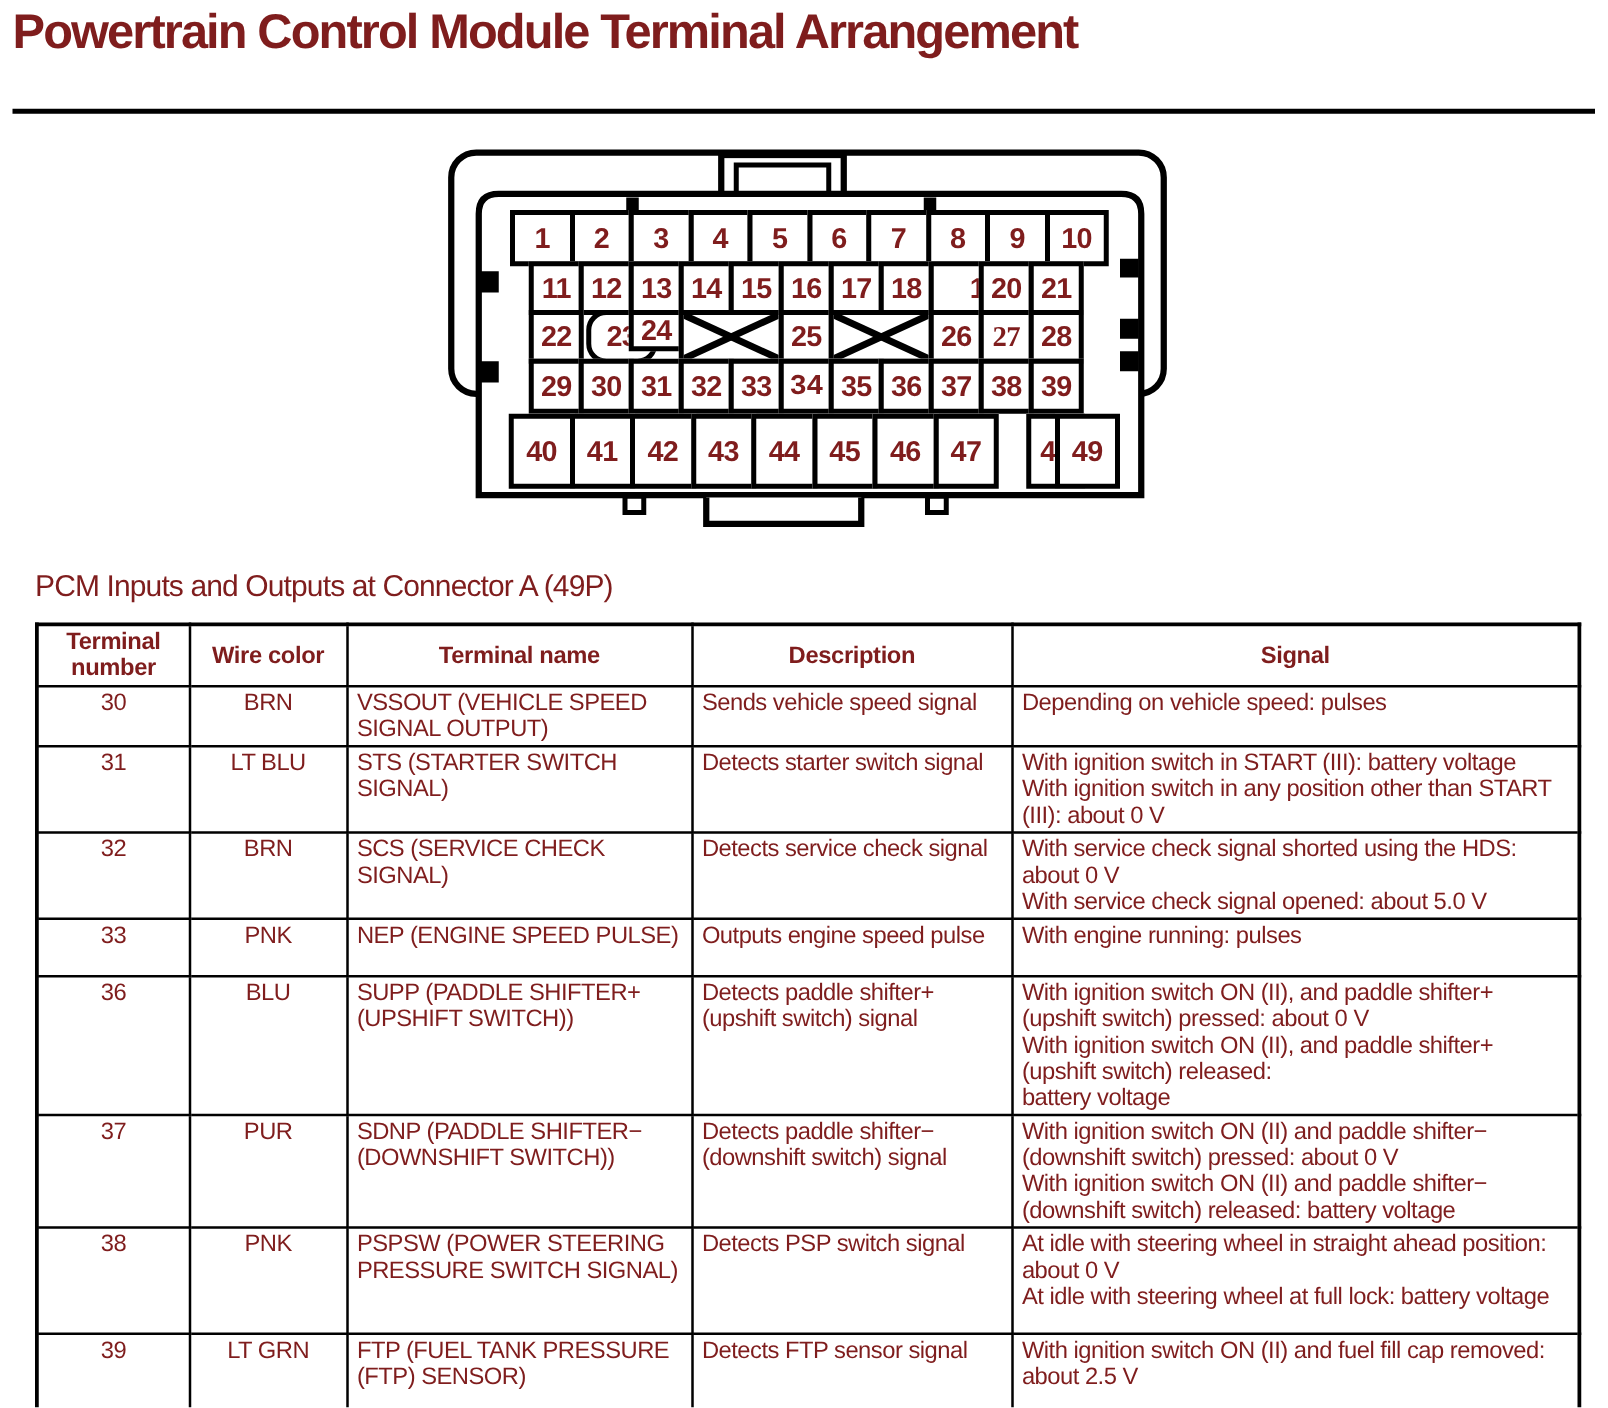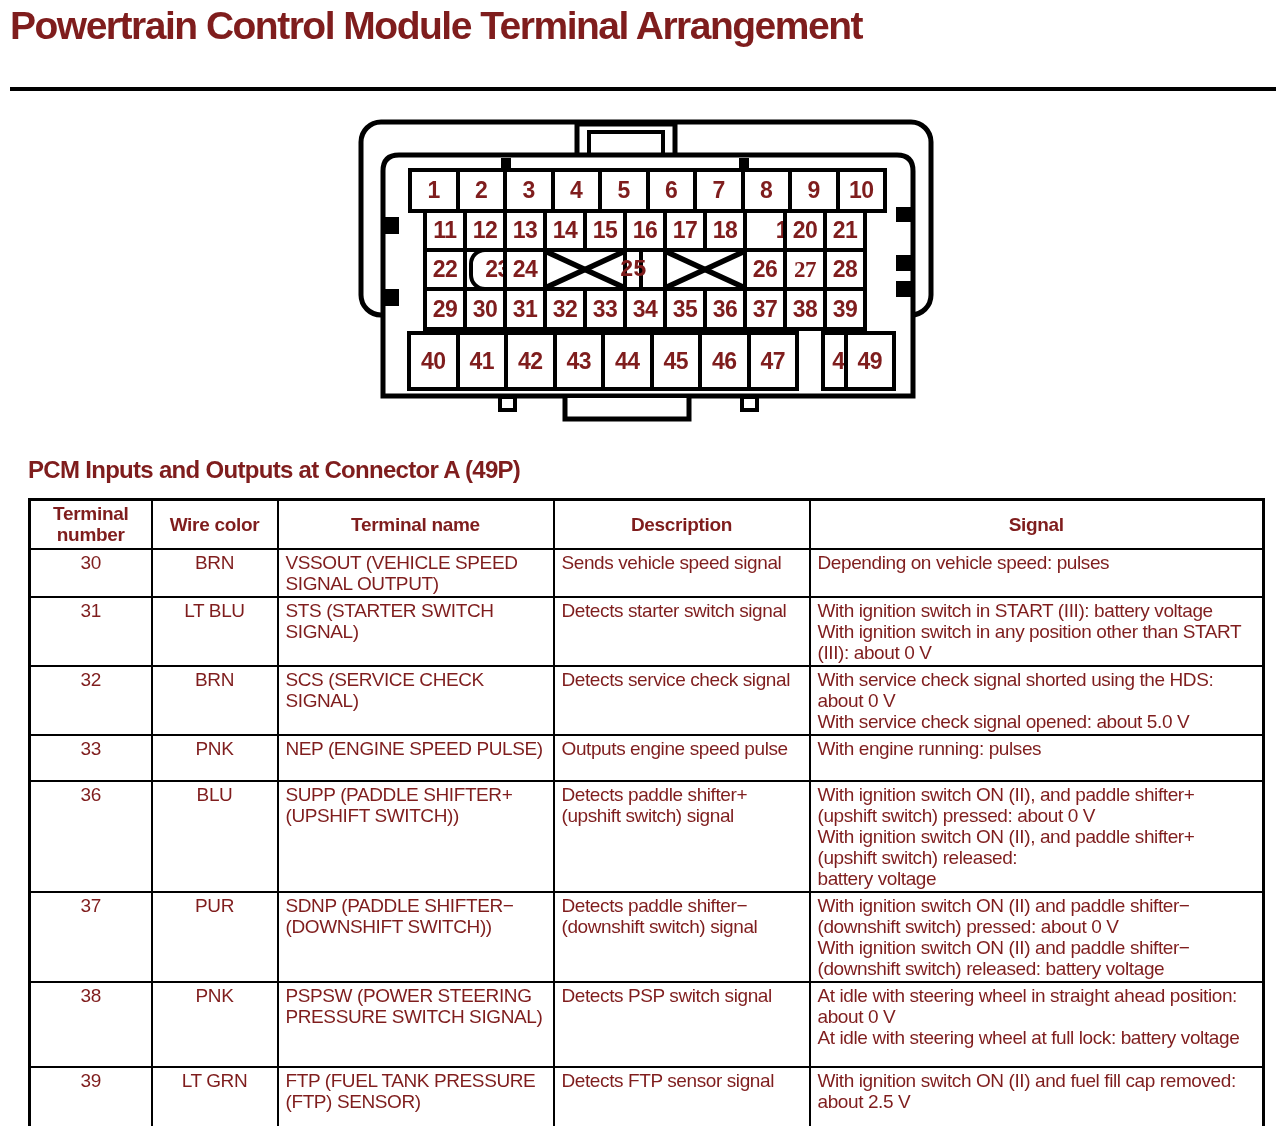--- a/index.html
+++ b/index.html
@@ -17,21 +17,21 @@
              display:flex;align-items:center;justify-content:center;
              font-weight:bold;font-size:23px;letter-spacing:-0.5px;}
   .term-cell.crossed{padding:0;}
   .term-cell.crossed svg{display:block;width:100%;height:100%;}
   .caption{position:absolute;left:0;top:415px;width:100%;text-align:center;font-size:22px;
            letter-spacing:-0.3px;}
 
   
   .section-head{position:absolute;left:28px;top:456px;width:1234px;display:flex;
                 justify-content:space-between;align-items:baseline;}
-  .section-title{font-size:24px;font-weight:bold;letter-spacing:-0.7px;white-space:nowrap;}
+  .section-title{font-size:24px;font-weight:normal;letter-spacing:-0.7px;white-space:nowrap;}
   .note{font-size:24px;letter-spacing:-0.5px;white-space:nowrap;}
 
   
   table.pcm{position:absolute;left:28px;top:498px;width:1234px;border-collapse:collapse;
             table-layout:fixed;border:3px solid #000;}
   .pcm th,.pcm td{border:2px solid #000;overflow:hidden;}
   .pcm th{font-size:19px;font-weight:bold;text-align:center;vertical-align:middle;
           padding:2px;line-height:1.12;letter-spacing:-0.3px;}
   .pcm td{font-size:19px;line-height:21px;vertical-align:top;padding:2px 7px;
           letter-spacing:-0.4px;white-space:pre-line;}
@@ -79,43 +79,43 @@
         <div class="term-cell" style="left: 190px; top: 94px; width: 44px; height: 43px;">14</div>
         <div class="term-cell" style="left: 230px; top: 94px; width: 44px; height: 43px;">15</div>
         <div class="term-cell" style="left: 270px; top: 94px; width: 44px; height: 43px;">16</div>
         <div class="term-cell" style="left: 310px; top: 94px; width: 44px; height: 43px;">17</div>
         <div class="term-cell" style="left: 350px; top: 94px; width: 44px; height: 43px;">18</div>
         <div class="term-cell" style="left: 390px; top: 94px; width: 44px; height: 43px; padding-left: 41px;">19</div>
         <div class="term-cell" style="left: 430px; top: 94px; width: 44px; height: 43px;">20</div>
         <div class="term-cell" style="left: 470px; top: 94px; width: 44px; height: 43px; text-align: right;">21</div>
         <div class="term-cell" style="left: 70px; top: 133px; width: 44px; height: 43px;">22</div>
         <div class="term-cell" style="left: 116px; top: 133px; width: 57px; height: 43px; border-radius: 16px;">23</div>
-        <div class="term-cell" style="left: 150px; top: 133px; width: 44px; height: 43px;">24</div>
+        <div class="term-cell" style="left: 150px; top: 133px; width: 44px; height: 33px;">24</div>
         <div class="term-cell crossed" style="left: 190px; top: 133px; width: 84px; height: 43px;">
           <svg viewBox="0 0 80 39" preserveAspectRatio="none">
             <line x1="0" y1="0" x2="80" y2="39" stroke="#000" stroke-width="6"></line>
             <line x1="0" y1="39" x2="80" y2="0" stroke="#000" stroke-width="6"></line>
           </svg>
         </div>
-        <div class="term-cell" style="left: 270px; top: 133px; width: 20px; height: 43px; font-family: Liberation Mono, monospace;">25</div>
+        <div class="term-cell" style="left: 270px; top: 133px; width: 44px; height: 43px;">25</div>
         <div class="term-cell crossed" style="left: 310px; top: 133px; width: 84px; height: 43px;">
           <svg viewBox="0 0 80 39" preserveAspectRatio="none">
             <line x1="0" y1="0" x2="80" y2="39" stroke="#000" stroke-width="6"></line>
             <line x1="0" y1="39" x2="80" y2="0" stroke="#000" stroke-width="6"></line>
           </svg>
         </div>
         <div class="term-cell" style="left: 390px; top: 133px; width: 44px; height: 43px;">26</div>
         <div class="term-cell" style="left: 430px; top: 133px; width: 44px; height: 43px; font-family: Liberation Serif, serif;">27</div>
         <div class="term-cell" style="left: 470px; top: 133px; width: 44px; height: 43px;">28</div>
         <div class="term-cell" style="left: 70px; top: 172px; width: 44px; height: 44px;">29</div>
         <div class="term-cell" style="left: 110px; top: 172px; width: 44px; height: 44px;">30</div>
         <div class="term-cell" style="left: 150px; top: 172px; width: 44px; height: 44px;">31</div>
         <div class="term-cell" style="left: 190px; top: 172px; width: 44px; height: 44px;">32</div>
         <div class="term-cell" style="left: 230px; top: 172px; width: 44px; height: 44px;">33</div>
-        <div class="term-cell" style="left: 270px; top: 172px; width: 44px; height: 44px;">34</div>
+        <div class="term-cell" style="left: 270px; top: 172px; width: 44px; height: 44px; font-family: Liberation Mono, monospace;">34</div>
         <div class="term-cell" style="left: 310px; top: 172px; width: 44px; height: 44px;">35</div>
         <div class="term-cell" style="left: 350px; top: 172px; width: 44px; height: 44px;">36</div>
         <div class="term-cell" style="left: 390px; top: 172px; width: 44px; height: 44px;">37</div>
         <div class="term-cell" style="left: 430px; top: 172px; width: 44px; height: 44px;">38</div>
         <div class="term-cell" style="left: 470px; top: 172px; width: 44px; height: 44px;">39</div>
         <div class="term-cell" style="left: 54px; top: 216px; width: 52.5px; height: 60px;">40</div>
         <div class="term-cell" style="left: 102.5px; top: 216px; width: 52.5px; height: 60px;">41</div>
         <div class="term-cell" style="left: 151px; top: 216px; width: 52.5px; height: 60px;">42</div>
         <div class="term-cell" style="left: 199.5px; top: 216px; width: 52.5px; height: 60px;">43</div>
         <div class="term-cell" style="left: 248px; top: 216px; width: 52.5px; height: 60px;">44</div>

